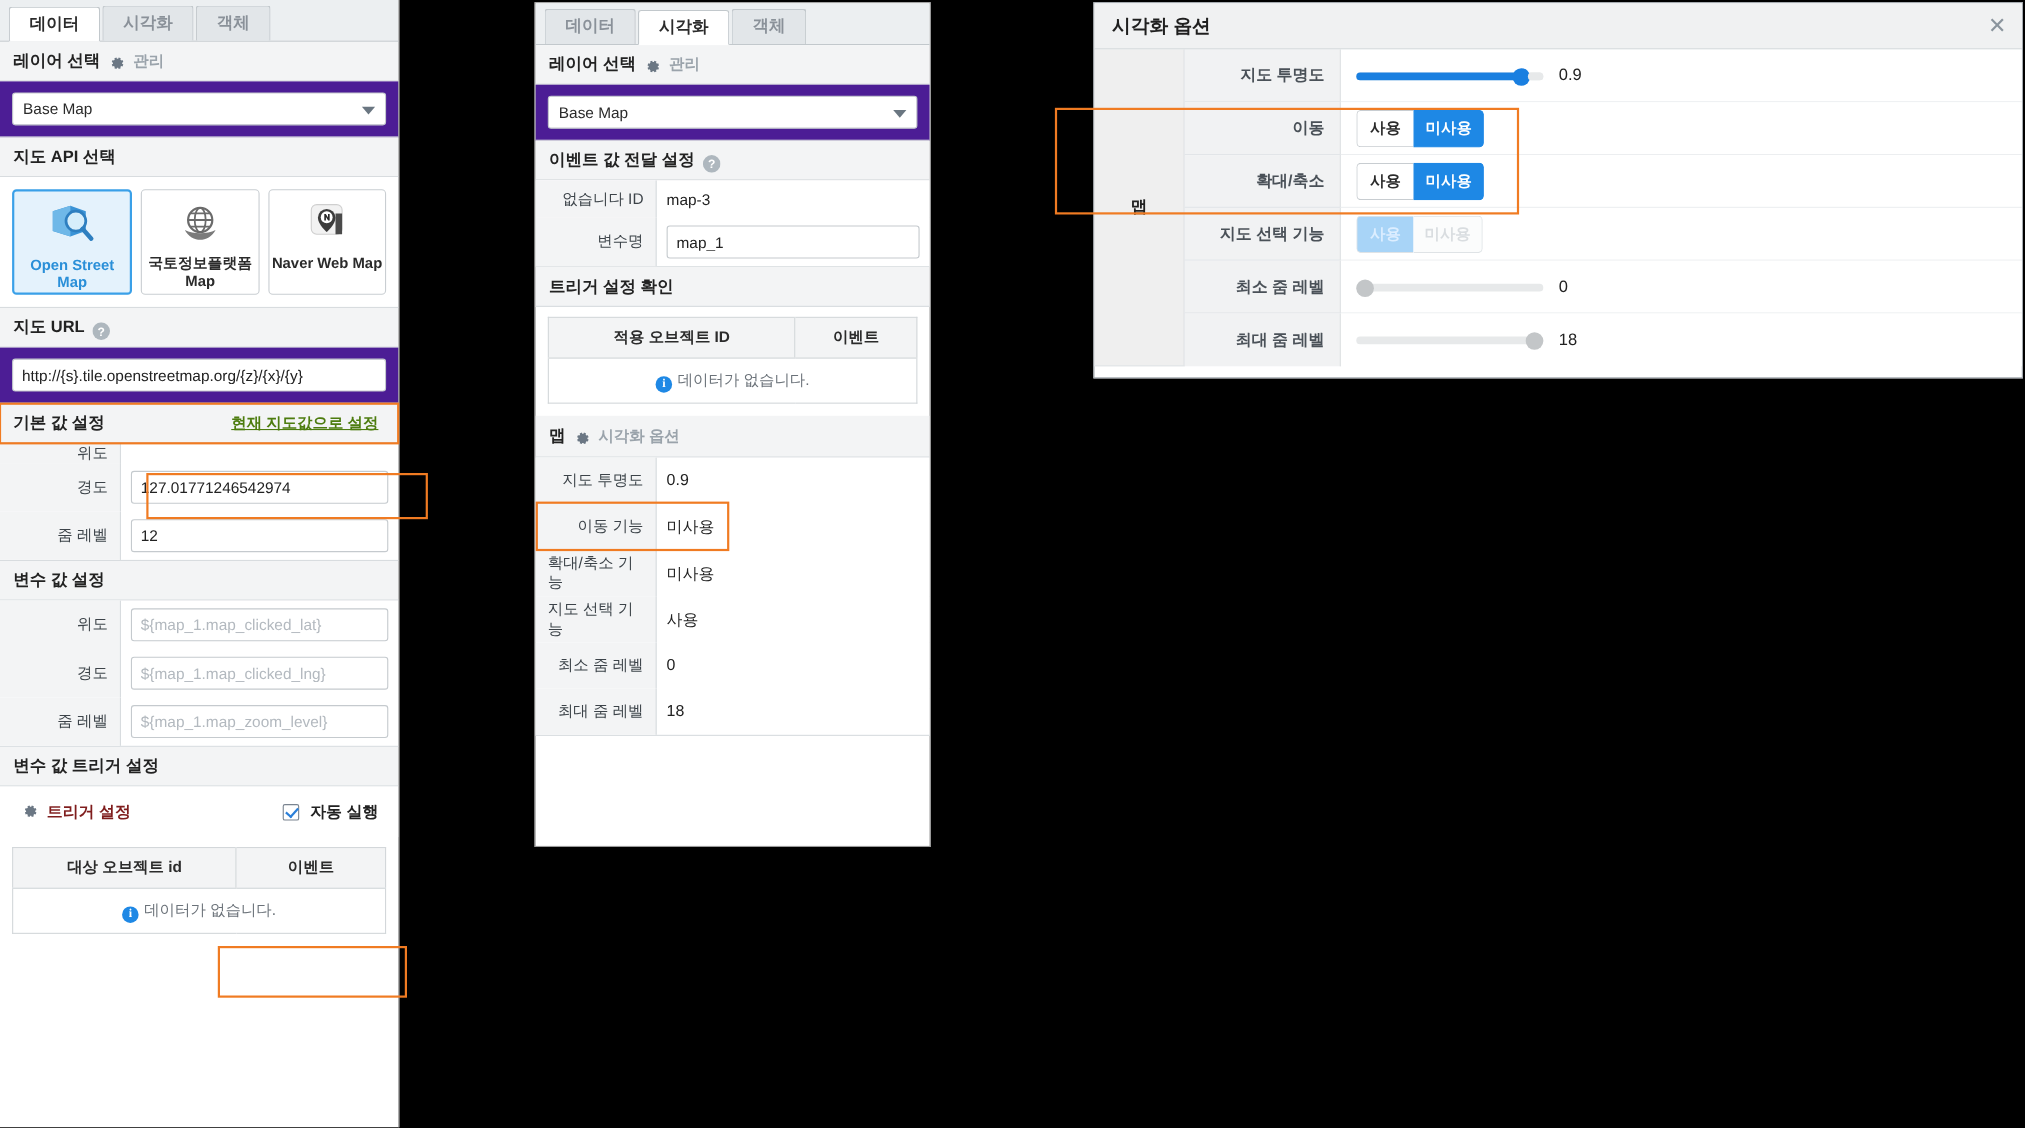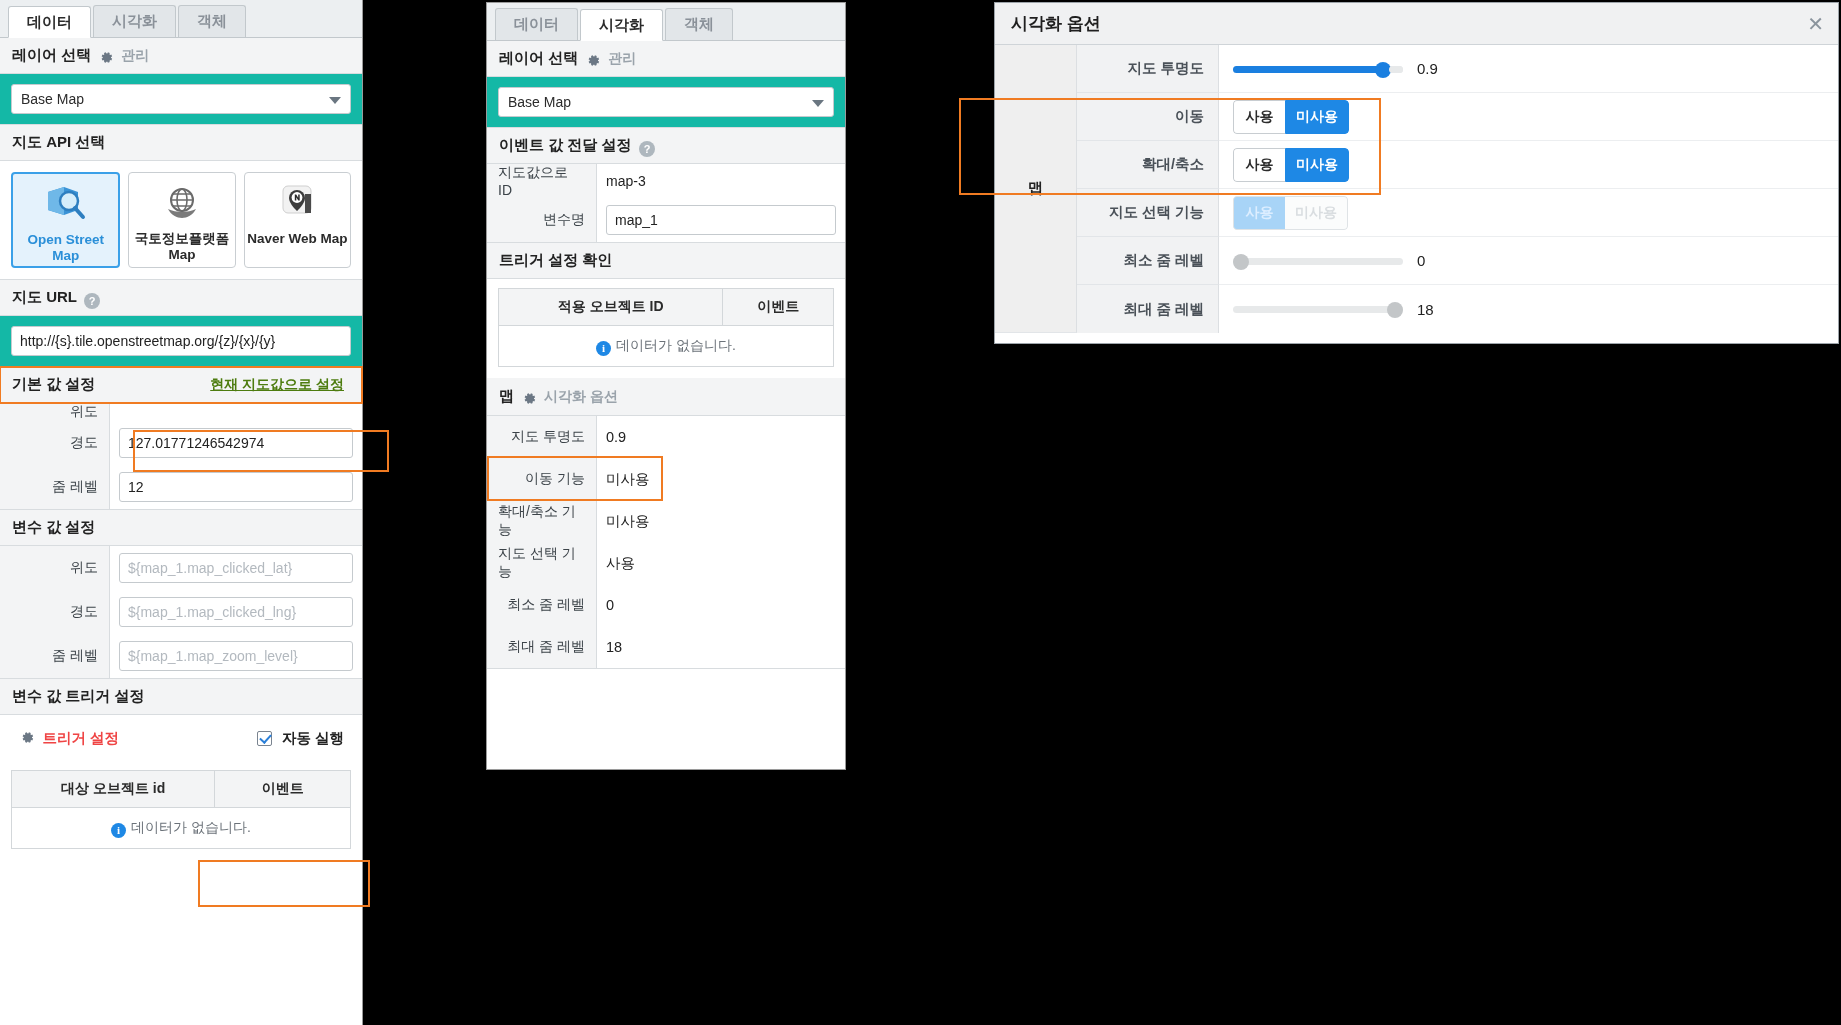--- a/index.html
+++ b/index.html
@@ -25,21 +25,21 @@
 
   .sect { height:36px; display:flex; align-items:center; padding:0 12px;
           background:#f3f4f5; border-bottom:1px solid #d8dcdf; font-size:15px;
           font-weight:bold; color:#222; }
   .sect .sub { font-weight:bold; color:#9aa3ab; margin-left:4px; font-size:14px; }
   .gear { display:inline-block; width:15px; height:15px; margin:0 3px 0 8px;
           position:relative; top:2px; }
   .help { display:inline-block; width:16px; height:16px; margin-left:7px;
           position:relative; top:3px; }
 
-  .field-wrap { padding:10px 11px; background:#14b8a6; border-bottom:1px solid #d8dcdf; }
+  .field-wrap { padding:10px 11px; background:#4c1d95; border-bottom:1px solid #d8dcdf; }
   .select { position:relative; width:100%; height:30px; border:1px solid #c5cace;
             border-radius:3px; background:#fff; font-size:14px; color:#2b2b2b;
             line-height:28px; padding:0 28px 0 9px; cursor:pointer; }
   .select .caret { position:absolute; right:9px; top:12px; width:0; height:0;
             border-left:6px solid transparent; border-right:6px solid transparent;
             border-top:7px solid #6a7681; }
 
   .txtin { width:100%; height:30px; border:1px solid #c5cace; border-radius:3px;
            background:#fff; font-size:14px; color:#222; padding:0 8px; outline:none;
            font-family:"Liberation Sans", sans-serif; }
@@ -269,21 +269,21 @@
 
     <div style="display:flex; align-items:center; justify-content:space-between;
                 height:46px; padding:0 14px 0 12px; background:#fff;">
       <span>
         <span class="gear">
           <svg viewBox="0 0 16 16" width="15" height="15">
               <path fill="#6b7784" d="M8 5.2A2.8 2.8 0 1 0 8 10.8 2.8 2.8 0 0 0 8 5.2zm0 4.3a1.5 1.5 0 1 1 0-3 1.5 1.5 0 0 1 0 3z"></path>
               <path fill="#6b7784" d="M14 9.1l-1.2-.5a4.9 4.9 0 0 0 0-1.2l1.2-.5-.8-2-1.2.4a4.9 4.9 0 0 0-.9-.9l.4-1.2-2-.8-.5 1.2a4.9 4.9 0 0 0-1.2 0L7.3 2.4l-2 .8.4 1.2c-.3.3-.6.6-.9.9L3.6 4.9l-.8 2 1.2.5a4.9 4.9 0 0 0 0 1.2l-1.2.5.8 2 1.2-.4c.3.3.6.6.9.9l-.4 1.2 2 .8.5-1.2a4.9 4.9 0 0 0 1.2 0l.5 1.2 2-.8-.4-1.2c.3-.3.6-.6.9-.9l1.2.4.8-2z"></path>
             </svg>
         </span>
-        <span style="font-size:14.5px; font-weight:bold; color:#ef4444;">트리거 설정</span>
+        <span style="font-size:14.5px; font-weight:bold; color:#7f1d1d;">트리거 설정</span>
       </span>
       <span style="padding-right:4px;">
         <span class="cbx on"></span>
         <span style="font-size:14.5px; font-weight:bold; color:#222;">자동 실행</span>
       </span>
     </div>
 
     <table class="tbl">
       <tbody>
           <tr>
@@ -333,21 +333,21 @@
       <span>이벤트 값 전달 설정</span>
       <span class="help">
         <svg viewBox="0 0 16 16" width="16" height="16">
             <circle cx="8" cy="8" r="8" fill="#aeb7be"></circle>
             <text x="8" y="12" text-anchor="middle" font-size="11" font-weight="bold" fill="#fff" font-family="Liberation Sans">?</text>
           </svg>
       </span>
     </div>
 
     <div class="grid" style="border-bottom:none;">
-      <div class="lab" style="height:34px;">지도값으로 ID</div>
+      <div class="lab" style="height:34px;">없습니다 ID</div>
       <div class="val" style="height:34px; font-size:14px; color:#222;">map-3</div>
     </div>
     <div class="grid">
       <div class="lab">변수명</div>
       <div class="val">
           <input class="txtin" value="map_1" style="">
         </div>
     </div>
 
     <div class="sect">

